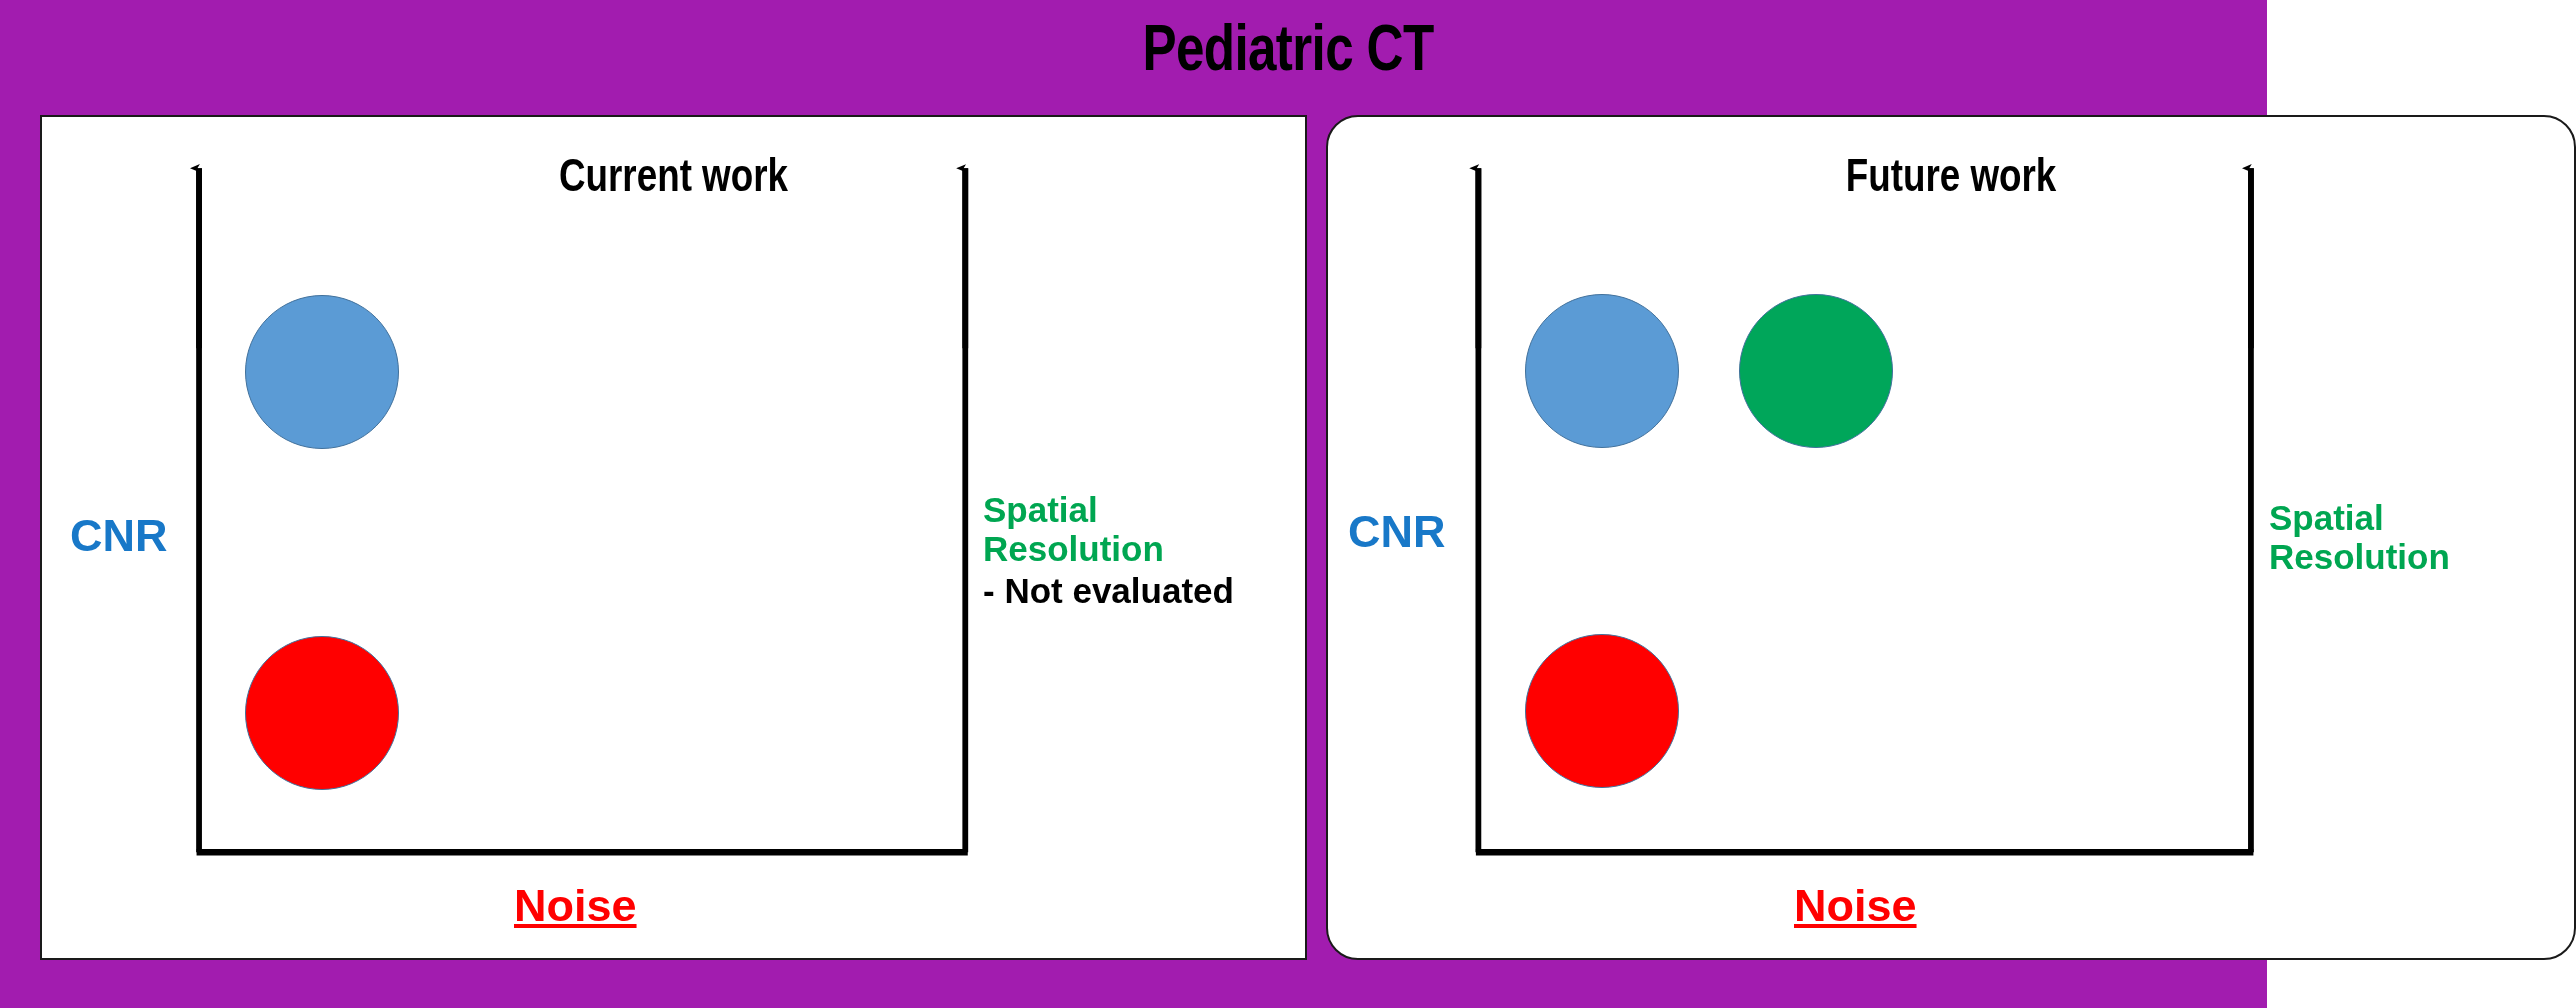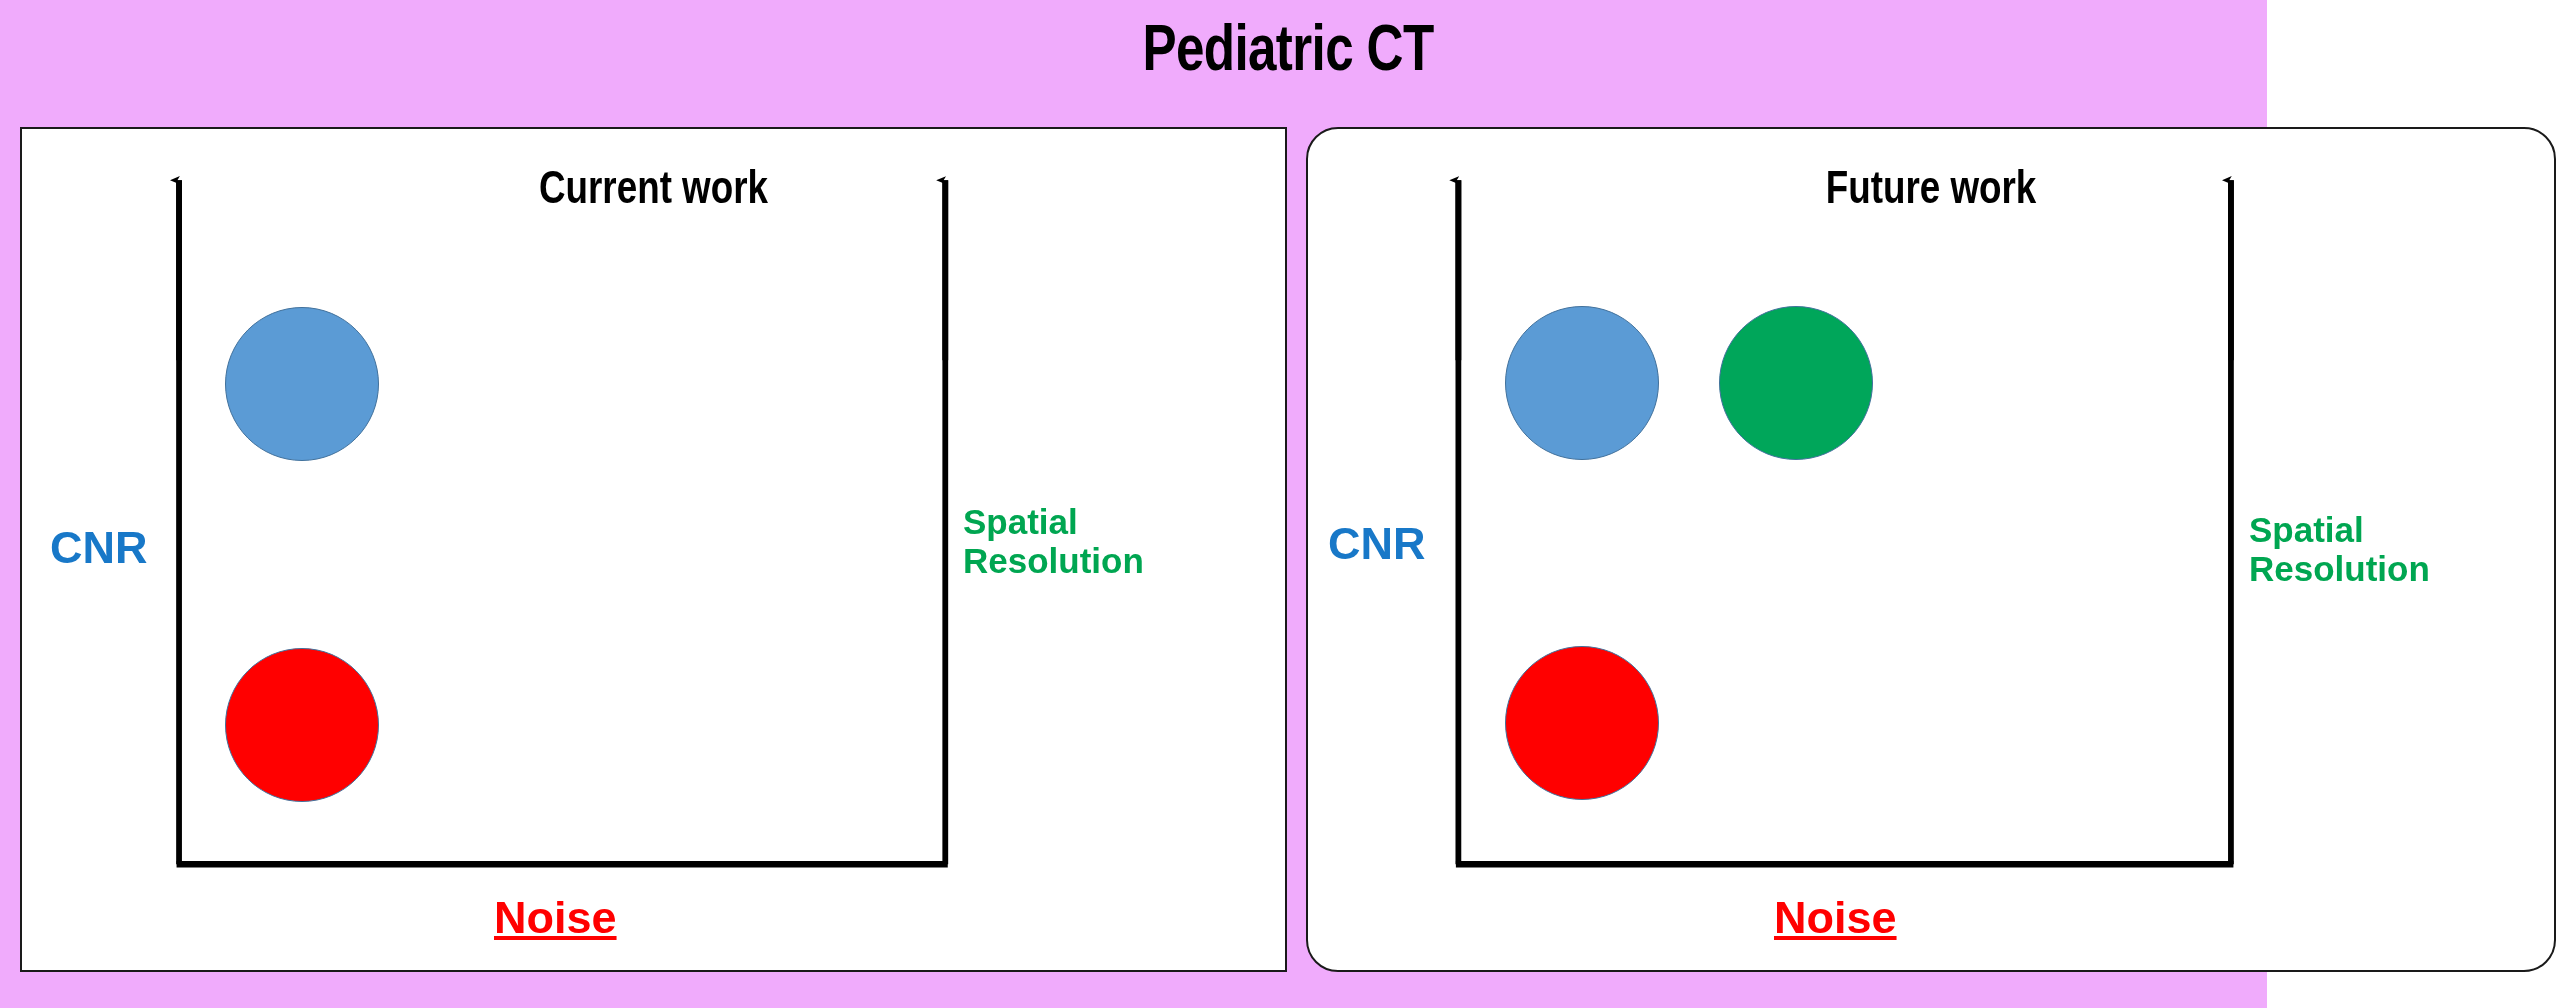--- a/index.html
+++ b/index.html
@@ -2,44 +2,45 @@
 <html style="font-size:13.2px"><head>
 <meta charset="utf-8">
 <style>
   * { box-sizing: border-box; margin: 0; padding: 0; }
   html, body {
     width: 2576px; height: 1009px;
     background: #ffffff;
     font-family: "Liberation Sans", sans-serif;
     overflow: hidden;
   }
-  #stage { position: relative; width: 2267px; height: 1009px; background:#f0abfc; }
+  #stage { position: relative; width: 2267px; height: 1009px; background:#a21caf; }
 
   
   .main-title {
     position: absolute;
     left: 0; top: 15px; width: 2576px;
     text-align: center;
     font-size: 64px;
     font-weight: bold;
     color: #000000;
     letter-spacing: -0.8px;
     font-family: "Liberation Sans", sans-serif;
     transform: scaleX(0.80);
     transform-origin: center top;
     line-height: 1.05;
   }
 
   
   .panel {
     position: absolute;
-    top: 127px;
+    top: 115px;
     height: 845px;
     background: #ffffff;
     border: 2.5px solid #1a1a1a;
+    margin-left: 20px;
   }
   .panel.left  { left: 20px;   width: 1267px; }
   .panel.right { left: 1306px; width: 1250px; border-radius: 32px; }
 
   .panel-title {
     position: absolute;
     left: 0; top: 31px; width: 100%;
     text-align: center;
     font-size: 46px;
     font-weight: bold;
@@ -127,20 +128,21 @@
       <div class="bubble blue" style="left:203px; top:178px; width:154px; height:154px;"></div>
       <div class="bubble red" style="left:203px; top:519px; width:154px; height:154px;"></div>
 
       <div class="axis-label label-cnr" style="left:28px; top:395px;">CNR</div>
 
       <div class="axis-label label-noise" style="left:472px; top:765px;">Noise</div>
 
       <div class="spatial-block" style="left:941px; top:373px; width:307px;">
         <div class="axis-label label-spatial" style="position:static; display:block;">Spatial</div>
         <div class="axis-label label-spatial" style="position:static; display:block;">Resolution</div>
+        <div class="axis-label label-note" style="position:static; display:block; margin-top:3.3px;">- Not evaluated</div>
       </div>
 
     </div>
   </div>
 
   <div class="panel right">
     <div class="panel-title">Future work</div>
 
     <div class="plot">
 

